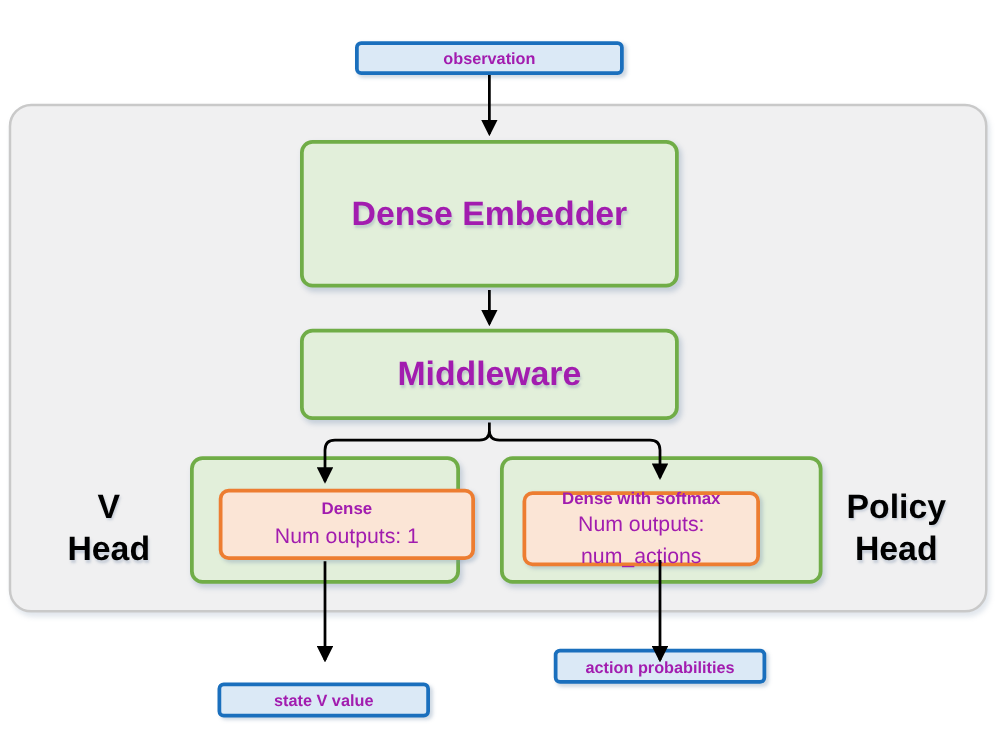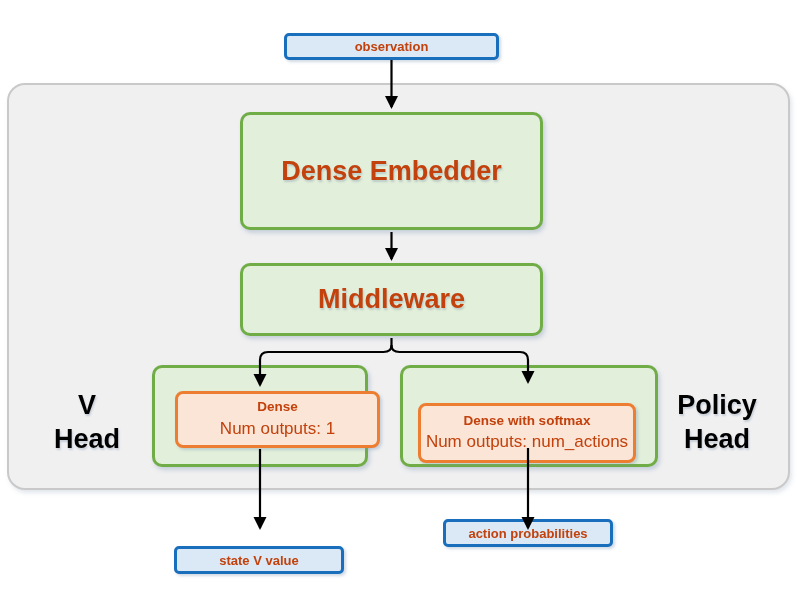--- a/index.html
+++ b/index.html
@@ -20,21 +20,21 @@
     border-radius: 18px;
     box-shadow: 2px 3px 4px rgba(140,160,185,0.25);
   }
   .box {
     position: absolute;
     display: flex;
     align-items: center;
     justify-content: center;
     text-align: center;
     box-sizing: border-box;
-    color: #c2410c;
+    color: #a21caf;
   }
   .io-box {
     background: #dbe9f6;
     border: 3px solid #1a6fbd;
     border-radius: 5px;
     font-size: 13px;
     font-weight: bold;
     box-shadow: 2px 2px 3px rgba(120,145,175,0.35);
   }
   .stage-box {
@@ -78,21 +78,21 @@
     pointer-events: none;
   }
 
   
   #observation     { left: 284px; top: 33px;  width: 215px; height: 27px; }
   #input-embedder  { left: 240px; top: 112px; width: 303px; height: 118px; }
   #middleware      { left: 240px; top: 263px; width: 303px; height: 73px; }
   #v-head-box      { left: 152px; top: 365px; width: 216px; height: 102px; }
   #dense-v         { left: 175px; top: 391px; width: 205px; height: 57px; }
   #policy-head-box { left: 400px; top: 365px; width: 258px; height: 102px; }
-  #dense-policy    { left: 418px; top: 403px; width: 218px; height: 60px; }
+  #dense-policy    { left: 418px; top: 393px; width: 190px; height: 60px; }
   #v-head-label    { left: 28px;  top: 388px; width: 118px; }
   #policy-head-label { left: 658px; top: 388px; width: 118px; }
   #state-v-value   { left: 174px; top: 546px; width: 170px; height: 28px; }
   #action-probabilities { left: 443px; top: 519px; width: 170px; height: 28px; }
 </style>
 </head>
 <body>
 
 <div class="canvas">
 

